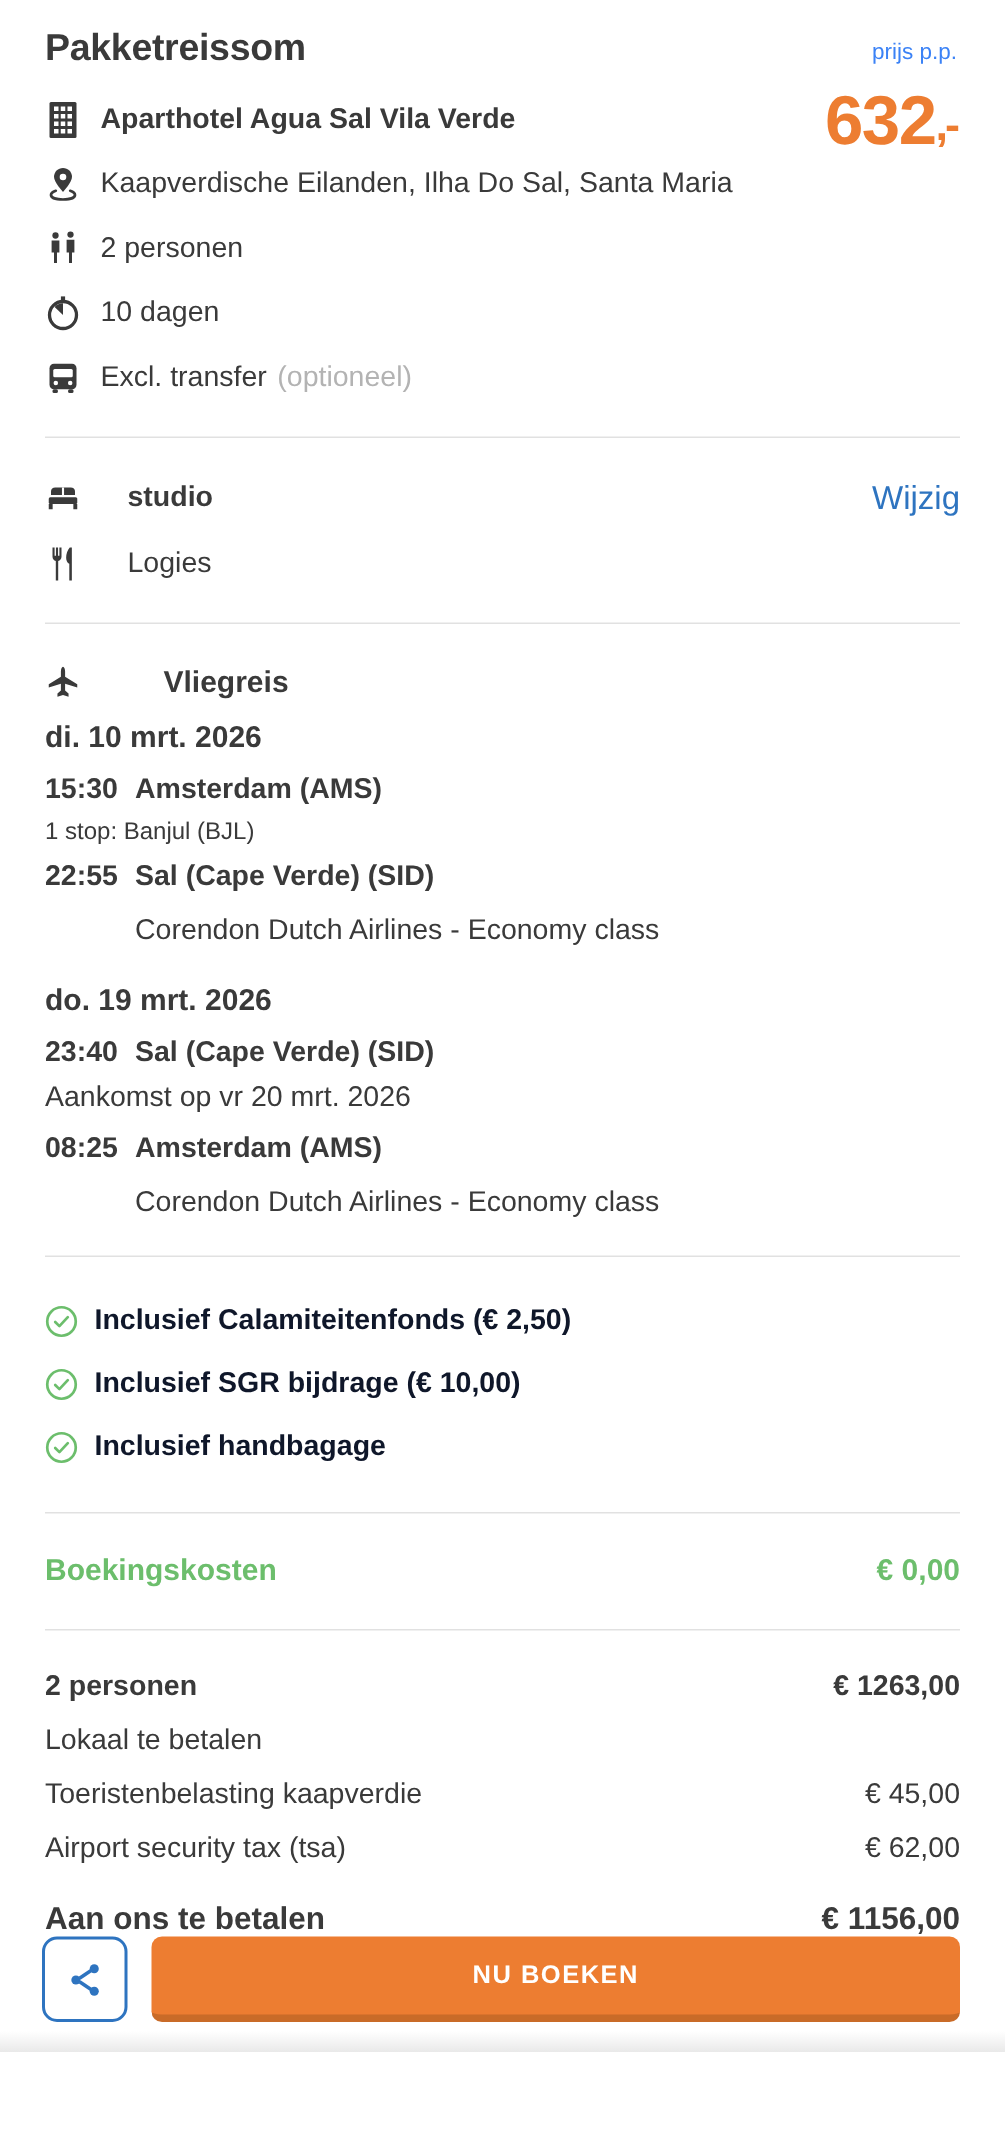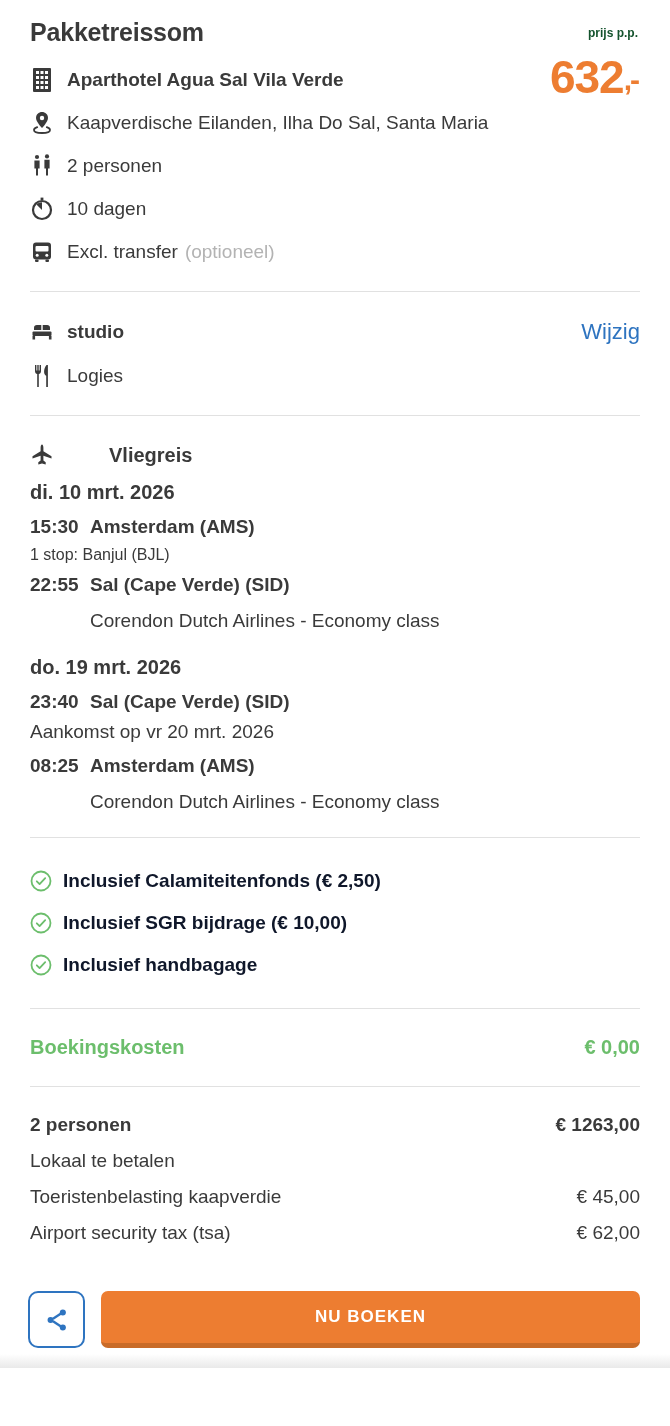--- a/index.html
+++ b/index.html
@@ -9,37 +9,37 @@
     position: relative;
     width: 670px; height: 1368px;
     background: #fff;
     overflow: hidden;
   }
   .content { padding: 18px 30px 0 30px; }
 
   
   .page-title { font-size: 25px; font-weight: bold; letter-spacing: -0.2px; }
   .price-block { position: absolute; top: 26px; right: 32px; text-align: right; }
-  .price-label { font-size: 12px; font-weight: bold; color: #14532d; }
+  .price-label { font-size: 15px; font-weight: normal; color: #3b82f6; }
   .price-line { margin-top: 10px; color: #ed7d31; font-weight: bold; white-space: nowrap; }
   .price-amount { font-size: 46px; letter-spacing: -1px; }
   .price-suffix { font-size: 30px; letter-spacing: -2px; position: relative; top: -3px; }
 
   
   .summary { margin-top: 21px; }
   .row { display: flex; align-items: center; margin-bottom: 19px; min-height: 24px; }
   .row .icon { width: 24px; height: 24px; flex: 0 0 24px; margin-right: 13px; display: flex; align-items: center; justify-content: center; }
   .row-text { font-size: 19px; }
   .bold { font-weight: bold; }
   .muted { color: #b3b3b3; }
 
   .divider { border: none; border-top: 1px solid #e1e1e1; margin: 27px 0; }
 
   
-  .room-row { display: flex; align-items: center; margin-bottom: 19px; min-height: 24px; }
+  .room-row { display: flex; align-items: center; margin-bottom: 19px; min-height: 24px; gap: 18px; }
   .room-row .icon { width: 24px; height: 24px; flex: 0 0 24px; margin-right: 13px; display:flex; align-items:center; justify-content:center; }
   .room-row .spacer { flex: 1; }
   .link { color: #2e74c0; font-size: 22px; text-decoration: none; cursor: pointer; }
 
   
   .flight-title-row { display: flex; align-items: center; margin-bottom: 14px; }
   .flight-title-row .icon { width: 24px; height: 24px; flex: 0 0 24px; margin-right: 13px; display:flex; align-items:center; justify-content:center; }
   .flight-title { font-size: 20px; font-weight: bold; margin-left: 42px; }
   .leg { margin-bottom: 24px; }
   .leg-date { font-size: 20px; font-weight: bold; margin: 14px 0 12px 0; }
@@ -302,20 +302,25 @@
       </div>
       <div class="tot-row">
         <span class="tot-label">Toeristenbelasting kaapverdie</span>
         <span class="spacer"></span>
         <span class="tot-value">€ 45,00</span>
       </div>
       <div class="tot-row">
         <span class="tot-label">Airport security tax (tsa)</span>
         <span class="spacer"></span>
         <span class="tot-value">€ 62,00</span>
+      </div>
+      <div class="tot-row pay">
+        <span class="tot-label">Aan ons te betalen</span>
+        <span class="spacer"></span>
+        <span class="tot-value">€ 1156,00</span>
       </div>
     </div>
 
   </div>
 
   <div class="footer">
     <button class="share-btn">
       <span>
         <svg width="28" height="28" viewBox="0 0 24 24">
             <g stroke="#2e74c0" stroke-width="2" fill="#2e74c0">

